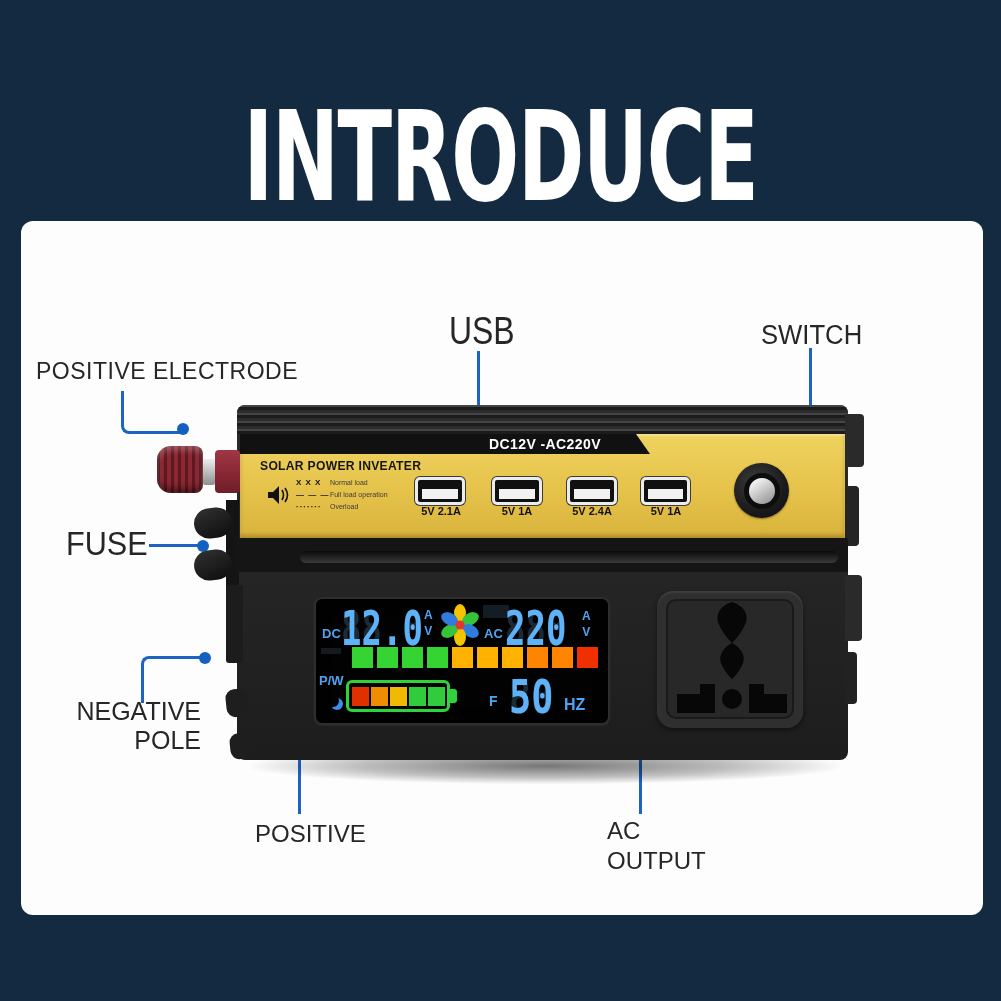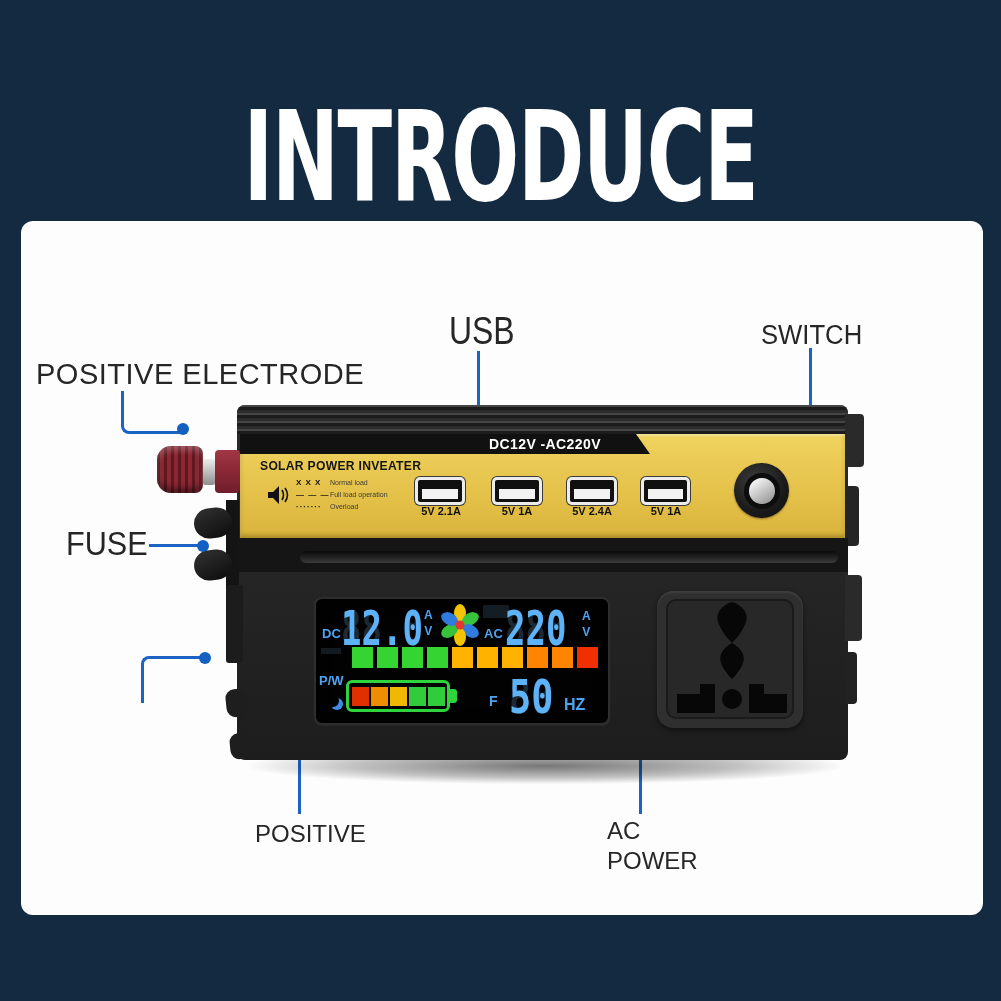--- a/index.html
+++ b/index.html
@@ -10,21 +10,21 @@
   
   #page-title{left:0;top:94px;width:1001px;text-align:center;color:#fff;
     font-family:"DejaVu Sans",sans-serif;font-weight:bold;font-size:125px;line-height:1;
     letter-spacing:-2px;transform:scaleX(0.64);transform-origin:50% 50%;}
 
   
   #product-card{left:21px;top:221px;width:962px;height:694px;background:#fdfdfd;border-radius:12px;}
 
   
   .callout-label{color:#262626;white-space:nowrap;}
-  #lbl-positive{left:36px;top:358px;font-size:29px;letter-spacing:.5px;}
+  #lbl-positive{left:36px;top:358px;font-size:23px;letter-spacing:.5px;}
   #lbl-usb{left:449px;top:310px;font-size:38px;transform:scaleX(.84);transform-origin:left top;}
   #lbl-switch{left:761px;top:320px;font-size:27px;transform:scaleX(.95);transform-origin:left top;}
   #lbl-fuse{left:66px;top:524px;font-size:34px;transform:scaleX(.9);transform-origin:left top;}
   #lbl-negative{left:40px;top:697px;width:161px;text-align:right;font-size:25px;line-height:29px;}
   #lbl-display{left:255px;top:820px;font-size:24px;}
   #lbl-acoutput{left:607px;top:816px;font-size:24px;line-height:30px;}
 
   
   .dot{width:12px;height:12px;border-radius:50%;background:#1460c0;}
   .vline{width:3px;background:#1b64c4;}
@@ -154,24 +154,28 @@
 <div id="stage">
 
   <div class="abs" id="page-title">INTRODUCE</div>
 
   <div class="abs" id="product-card"></div>
 
   <div class="abs callout-label" id="lbl-positive">POSITIVE ELECTRODE</div>
   <div class="abs callout-label" id="lbl-usb">USB</div>
   <div class="abs callout-label" id="lbl-switch">SWITCH</div>
   <div class="abs callout-label" id="lbl-fuse">FUSE</div>
+  <div class="abs callout-label" id="lbl-negative">
+    <div>NEGATIVE</div>
+    <div>POLE</div>
+  </div>
   <div class="abs callout-label" id="lbl-display">POSITIVE</div>
   <div class="abs callout-label" id="lbl-acoutput">
     <div>AC</div>
-    <div>POWER</div>
+    <div>OUTPUT</div>
   </div>
 
   <div class="abs" id="ln-positive"></div>
   <div class="abs dot" id="dot-positive"></div>
   <div class="abs vline" id="ln-usb"></div>
   <div class="abs dot" id="dot-usb"></div>
   <div class="abs vline" id="ln-switch"></div>
   <div class="abs dot" id="dot-switch"></div>
   <div class="abs hline" id="ln-fuse"></div>
   <div class="abs dot" id="dot-fuse"></div>

